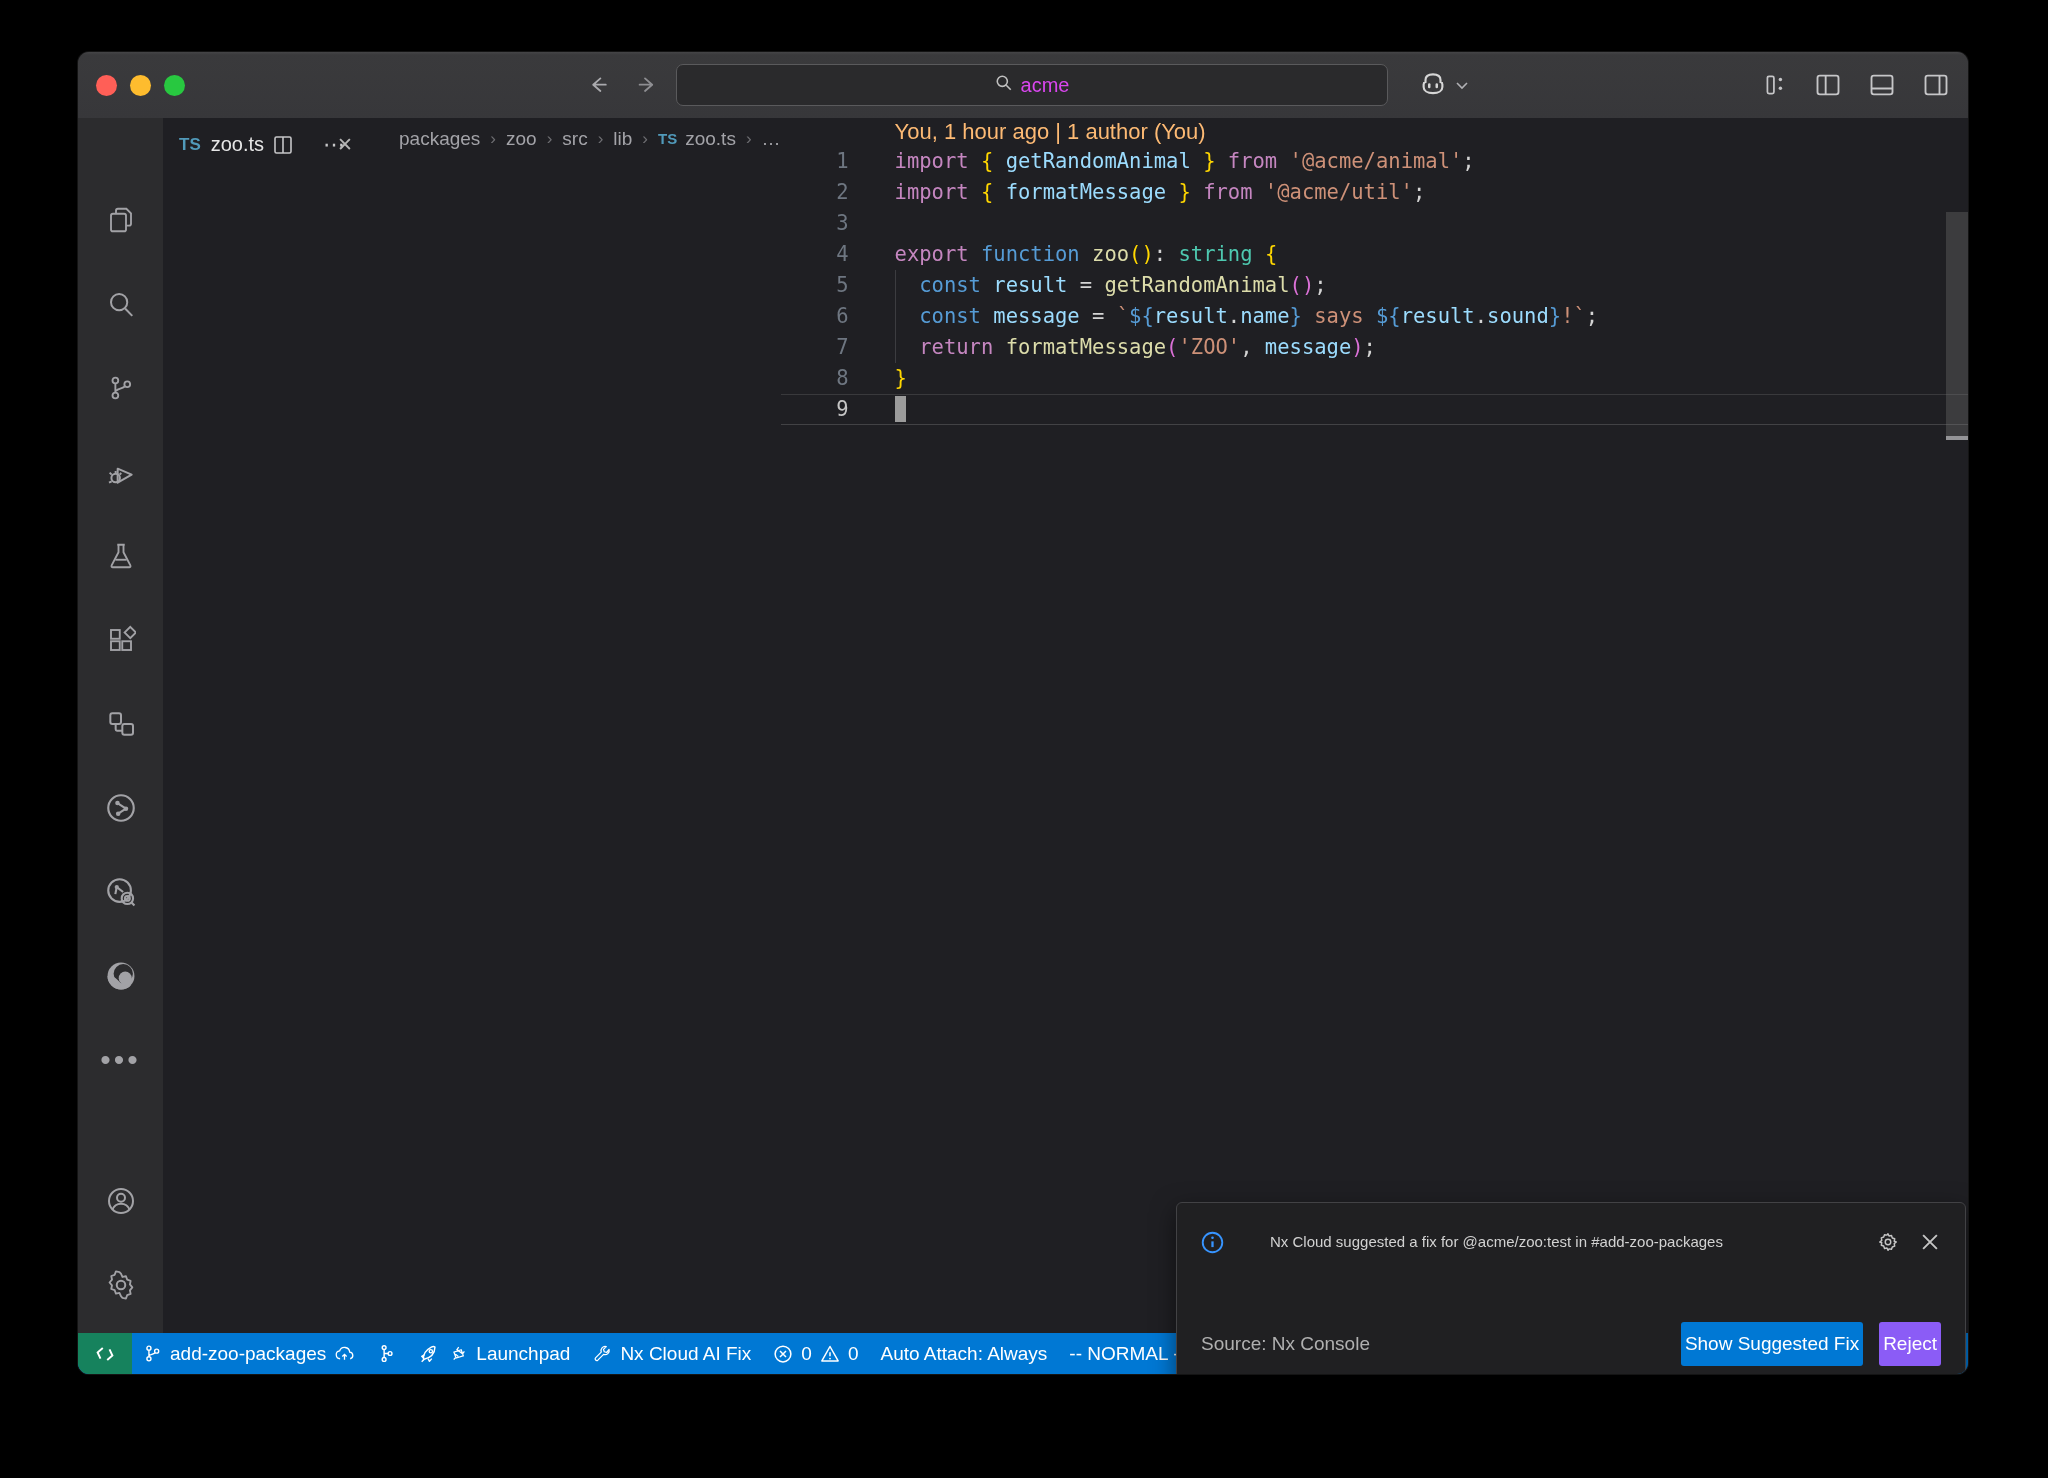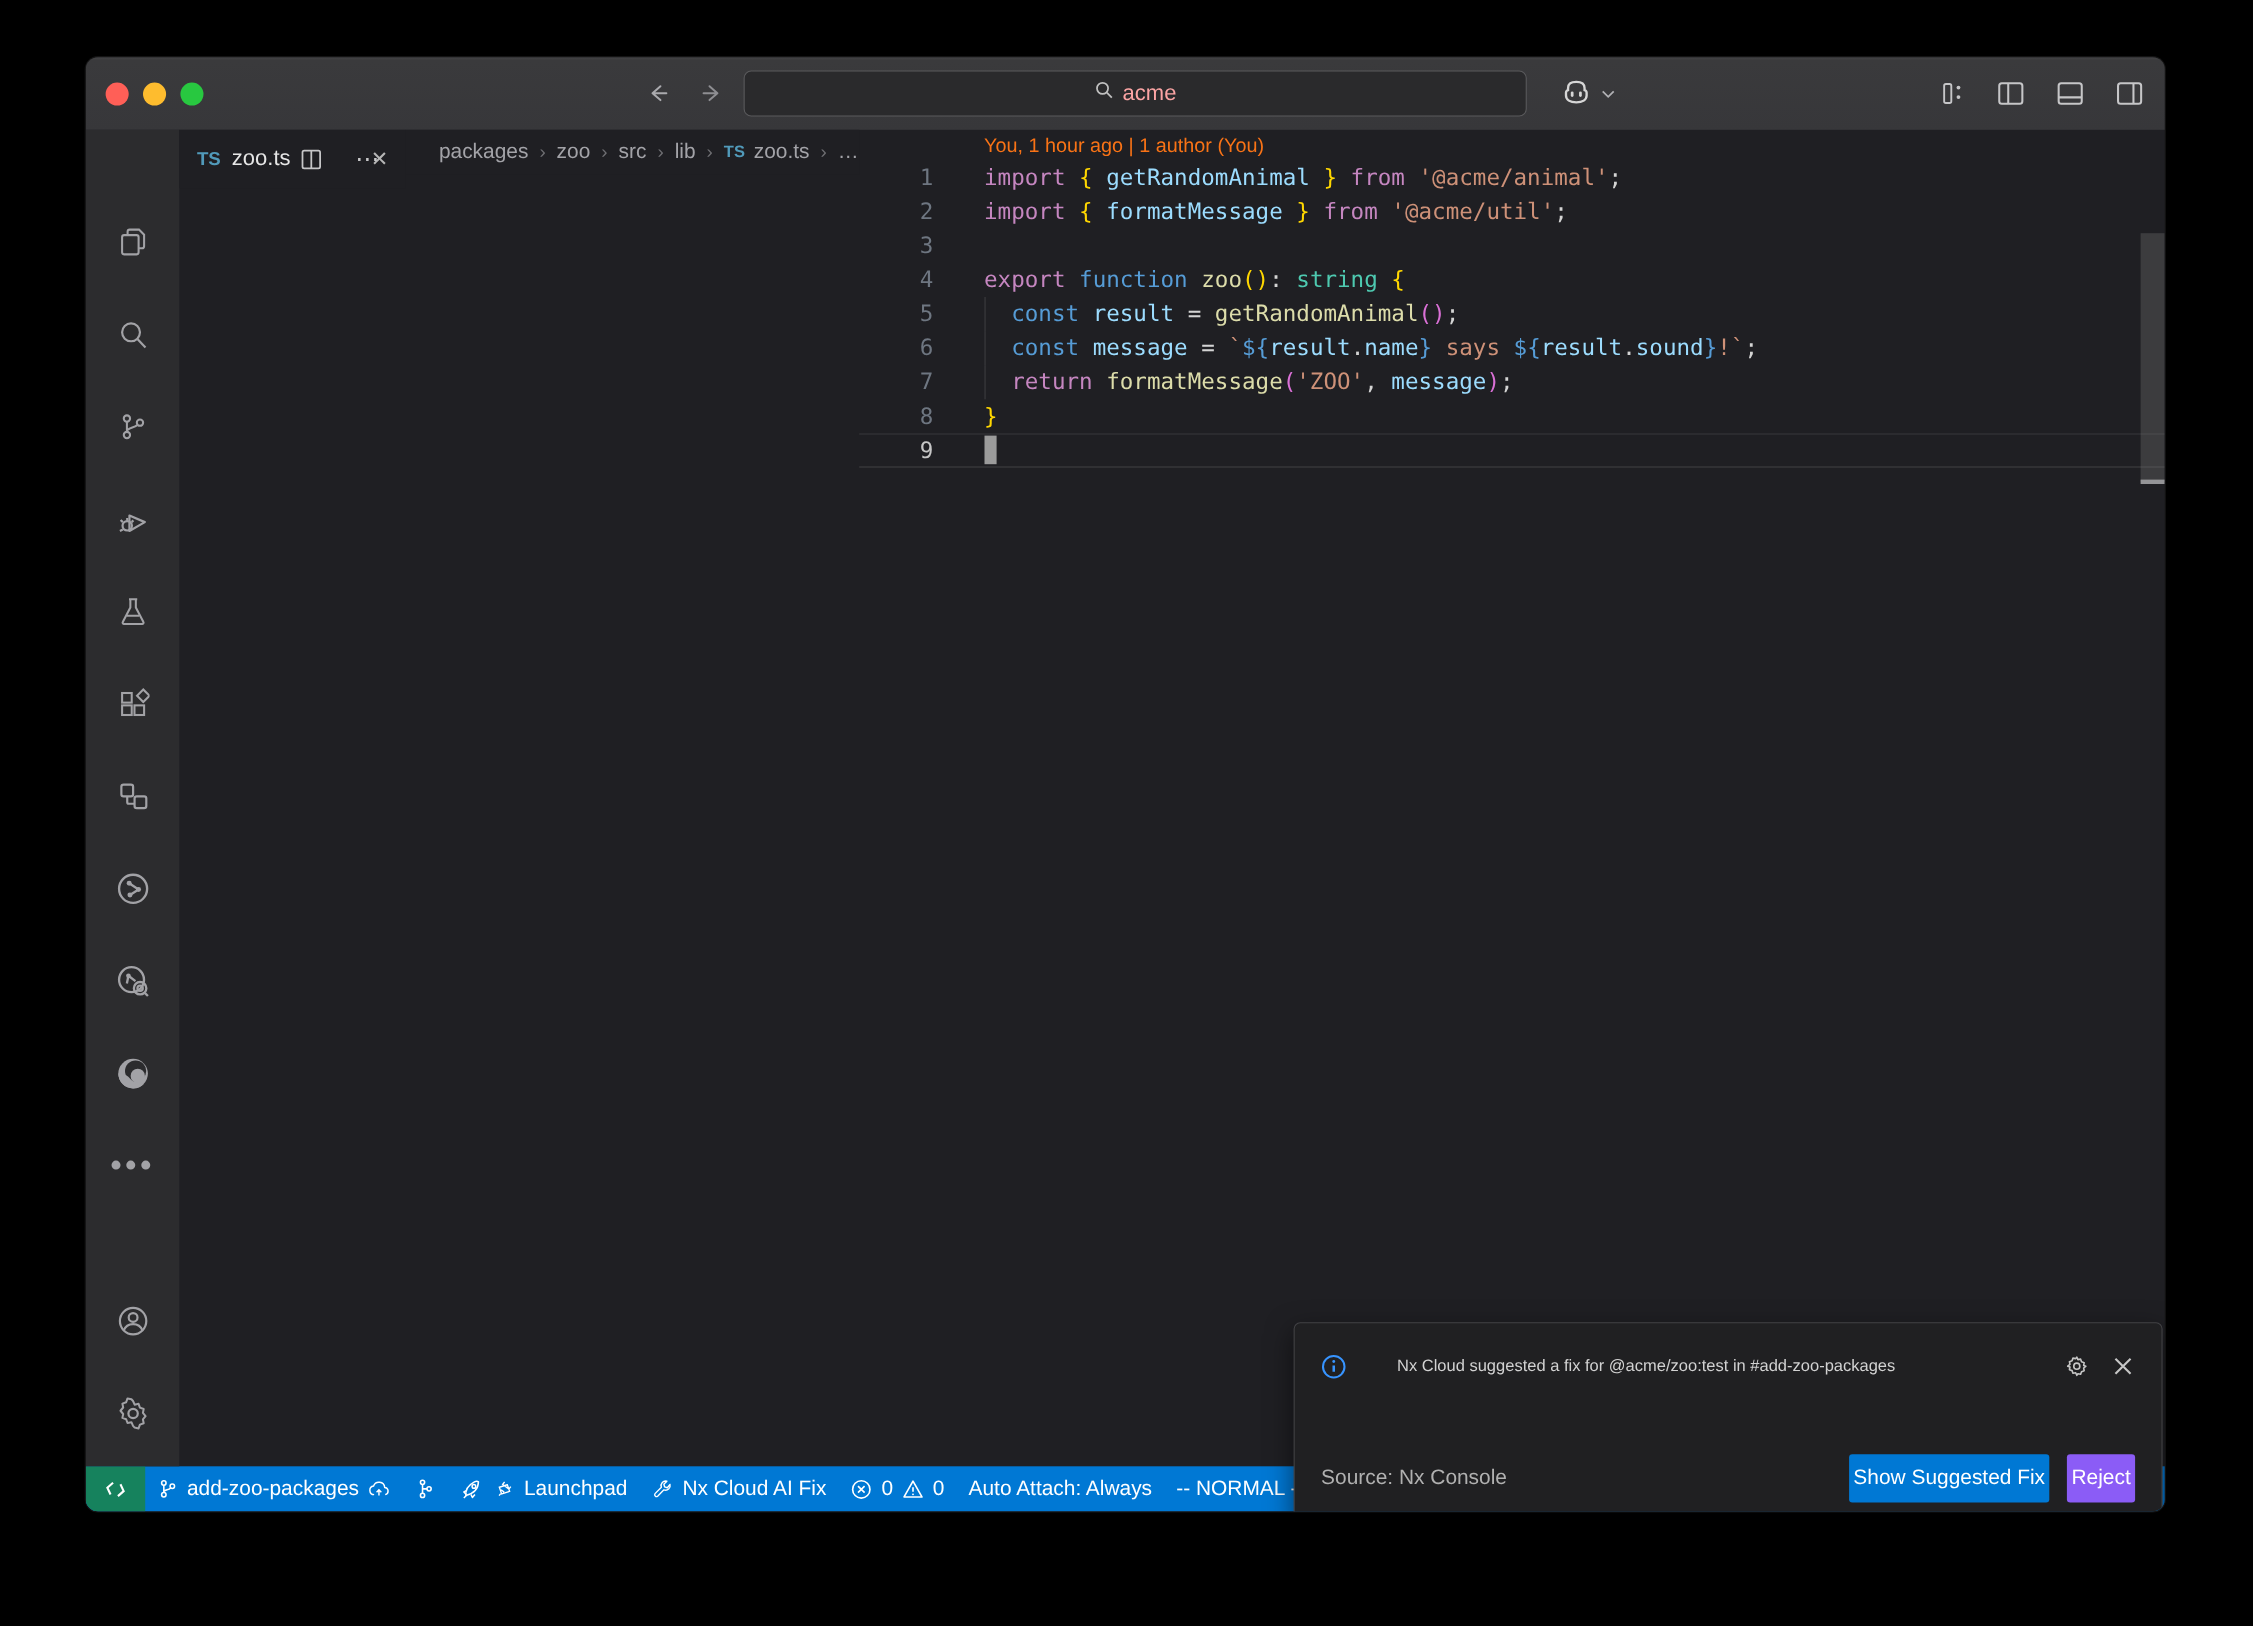--- a/index.html
+++ b/index.html
@@ -12,21 +12,21 @@
   
   .titlebar { height:66px; flex:0 0 66px; background:linear-gradient(#454547 0px,#3a3a3c 3px,#37373a 100%);
     display:flex; align-items:center; padding:0 18px; position:relative; }
   .traffic { display:flex; gap:13px; align-items:center; }
   .tl { width:21px; height:21px; border-radius:50%; }
   .tl.red{ background:#ff5f57; } .tl.yellow{ background:#febc2e; } .tl.green{ background:#28c840; }
   .nav-arrows { position:absolute; left:508px; display:flex; gap:26px; align-items:center; }
   .nav-arrows svg { display:block; }
   .searchbox { position:absolute; left:598px; width:712px; height:42px; top:12px;
     background:#2a2a2c; border:1px solid #5a5a5c; border-radius:7px;
-    display:flex; align-items:center; justify-content:center; gap:8px; color:#fca5a5; font-size:20px; }
+    display:flex; align-items:center; justify-content:center; gap:8px; color:#d946ef; font-size:20px; }
   .tb-right { position:absolute; right:18px; display:flex; gap:26px; align-items:center; }
   .copilot-group { position:absolute; left:1340px; display:flex; align-items:center; gap:6px; }
   .icon-btn { background:none; border:none; cursor:pointer; display:flex; align-items:center; }
 
   
   .main { flex:1; display:flex; min-height:0; position:relative; }
   .activitybar { width:85px; flex:0 0 85px; background:#2c2c2e; display:flex; flex-direction:column; align-items:center; }
   .ab-top { display:flex; flex-direction:column; padding-top:60px; }
   .ab-bottom { margin-top:auto; display:flex; flex-direction:column; margin-bottom:6px; }
   .ab-item { width:85px; height:84px; display:flex; align-items:center; justify-content:center; color:#a2a2a6; cursor:pointer; }
@@ -41,21 +41,21 @@
   .tab-close { color:#b6b6b6; font-size:19px; cursor:pointer; }
   .editor-actions { position:absolute; right:24px; top:0; height:53px; display:flex; align-items:center; gap:28px; color:#b6b6b6; }
 
   .breadcrumbs { height:41px; flex:0 0 41px; display:flex; align-items:center; padding-left:30px; gap:10px;
     color:#a3a3a8; font-size:19px; background:#1f1f23; }
   .bc-sep { color:#6e6e72; font-size:17px; }
   .bc-item { cursor:pointer; }
   .bc-ts { color:#519aba; font-weight:bold; font-size:15px; margin-right:-2px; }
 
   .code-area { flex:1; position:relative; font-family:"DejaVu Sans Mono", monospace; font-size:20.5px; overflow:hidden; }
-  .blame { height:28px; line-height:28px; padding-left:114px; color:#f97316; font-size:18px; font-family:"Liberation Sans", sans-serif; white-space:pre; }
+  .blame { height:28px; line-height:28px; padding-left:114px; color:#fdba74; font-size:22px; font-family:"Liberation Sans", sans-serif; white-space:pre; }
   .code-row { height:31px; line-height:31px; display:flex; white-space:pre; position:relative; }
   .code-row.active { box-shadow:inset 0 1px 0 rgba(150,150,150,0.22), inset 0 -1px 0 rgba(150,150,150,0.30); }
   .gutter { width:114px; flex:0 0 114px; text-align:right; padding-right:46px; color:#6e7681; }
   .code-row.active .gutter { color:#c6c6c6; }
   .code-text { flex:1; position:relative; }
   .code-row.guide .code-text::before { content:""; position:absolute; left:0; top:0; bottom:0; width:1px; background:#3c3c40; }
   .cursor-block { display:inline-block; width:11px; height:26px; background:#9b9b9b; vertical-align:middle; margin-top:-3px; }
 
   .tk-kw{color:#C586C0} .tk-kw2{color:#569CD6} .tk-fn{color:#DCDCAA} .tk-vr{color:#9CDCFE}
   .tk-ty{color:#4EC9B0} .tk-st{color:#CE9178} .tk-b1{color:#FFD700} .tk-b2{color:#DA70D6} .tk-pn{color:#d4d4d4}

